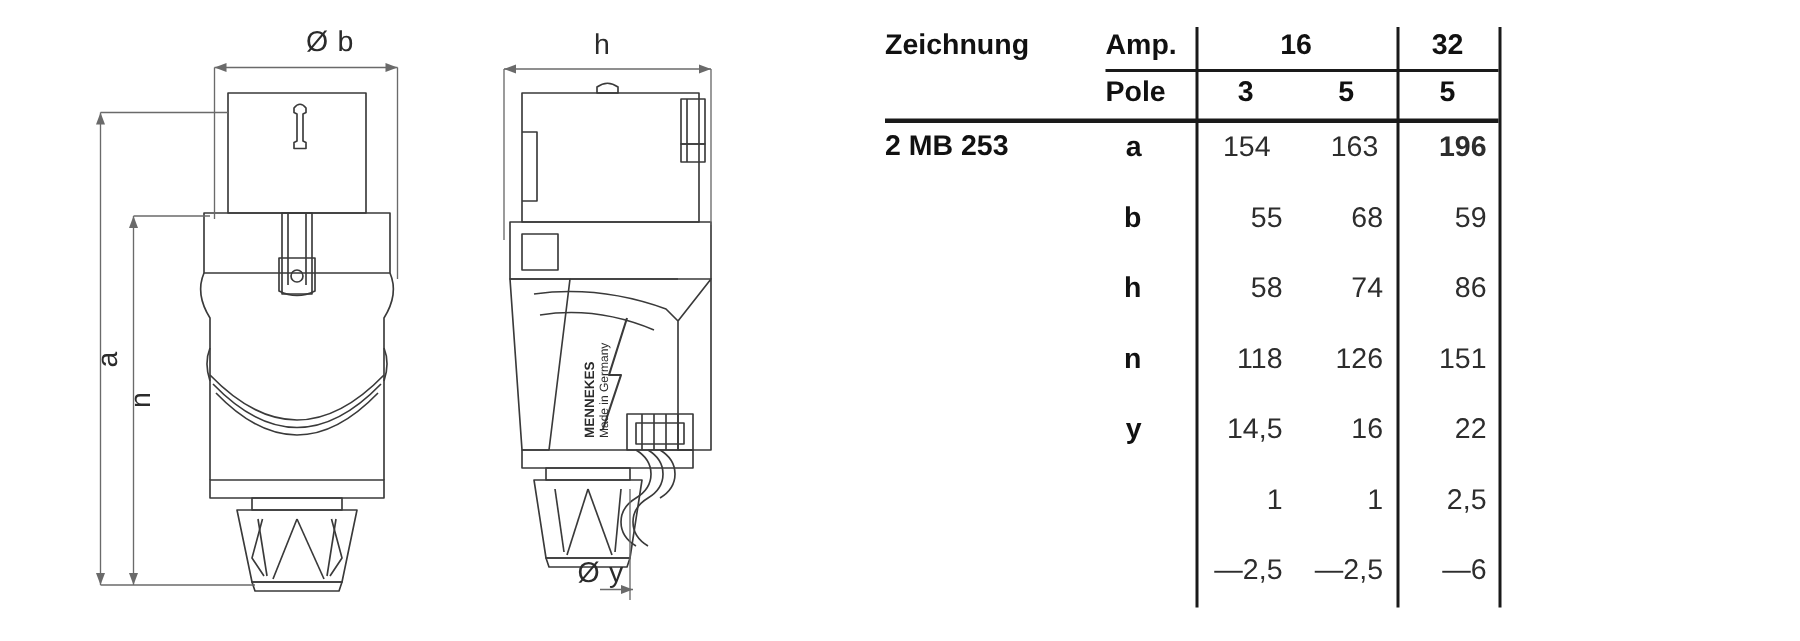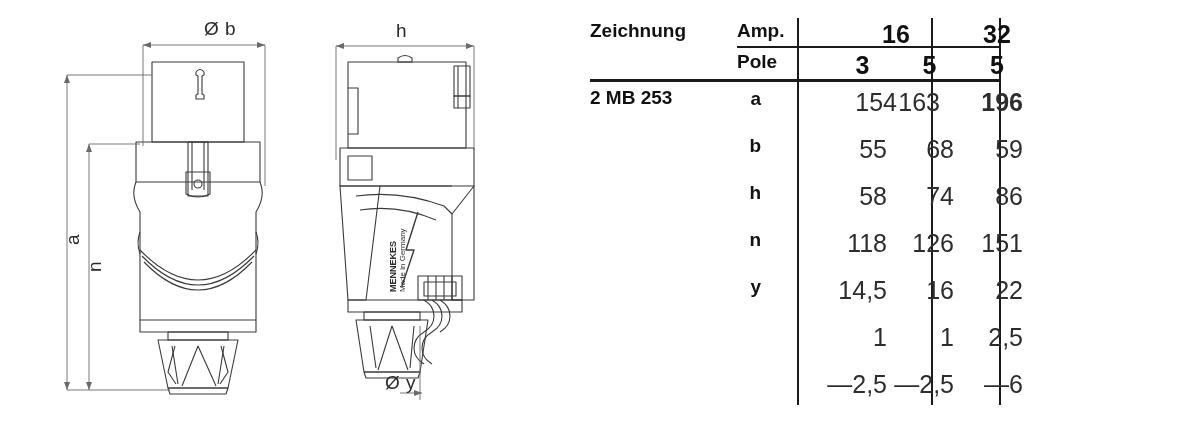--- a/index.html
+++ b/index.html
@@ -62,25 +62,24 @@
   .rowlabel {
     position: absolute;
     font-size: 19px;
     font-weight: bold;
     color: #111;
     white-space: nowrap;
   }
   .rowlabel.right { text-align: right; }
   .cell {
     position: absolute;
-    font-size: 25px;
+    font-size: 19px;
     color: #2d2d2d;
     text-align: right;
     white-space: nowrap;
-    margin-left: 32px;
   }
   .cell.hdr {
     font-weight: bold;
     color: #111;
     text-align: center;
   }
   .vline {
     position: absolute;
     width: 2px;
     background: #1a1a1a;
@@ -258,22 +257,22 @@
 
       <div class="cell hdr" style="left:232px; top:20px; width:134px;">16</div>
       <div class="cell hdr" style="left:366px; top:20px; width:68px;">32</div>
 
       <div class="cell hdr" style="left:232px; top:51px; width:67px;">3</div>
       <div class="cell hdr" style="left:299px; top:51px; width:67px;">5</div>
       <div class="cell hdr" style="left:366px; top:51px; width:68px;">5</div>
 
 
       <div class="rowlabel right" style="left:150px; top:88px; width:46px;">a</div>
-      <div class="cell" style="left:242px; top:88px; width:58px;text-align:right;">154</div>
-      <div class="cell" style="left:285px; top:88px; width:58px;">163</div>
+      <div class="cell" style="left:224px; top:88px; width:58px;text-align:right;">154</div>
+      <div class="cell" style="left:309px; top:88px; width:58px;text-align:center;">163</div>
       <div class="cell" style="left:366px; top:88px; width:60px;font-weight:bold;">196</div>
 
       <div class="rowlabel right" style="left:150px; top:135px; width:46px;">b</div>
       <div class="cell" style="left:232px; top:135px; width:58px;">55</div>
       <div class="cell" style="left:299px; top:135px; width:58px;">68</div>
       <div class="cell" style="left:366px; top:135px; width:60px;">59</div>
 
       <div class="rowlabel right" style="left:150px; top:182px; width:46px;">h</div>
       <div class="cell" style="left:232px; top:182px; width:58px;">58</div>
       <div class="cell" style="left:299px; top:182px; width:58px;">74</div>

